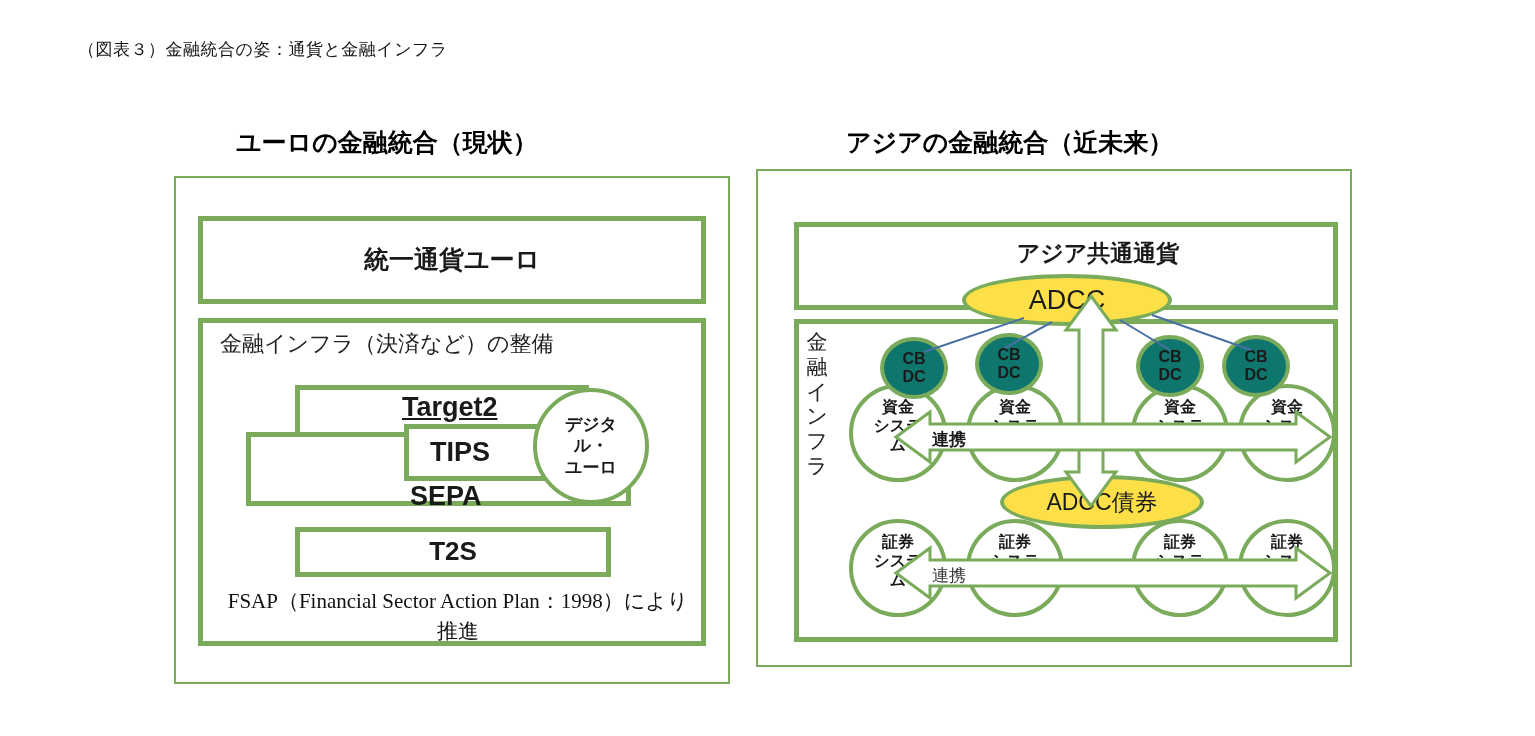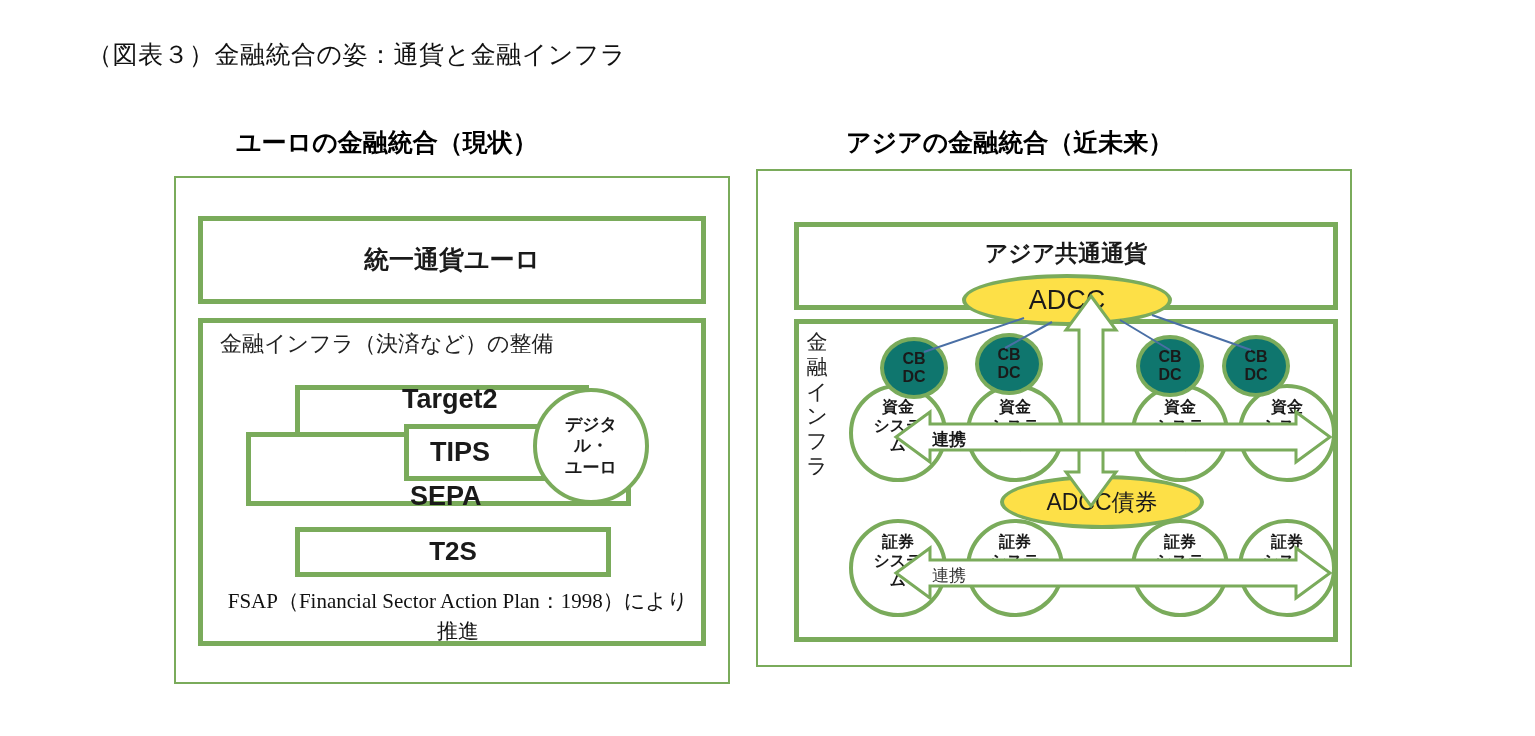--- a/index.html
+++ b/index.html
@@ -2,22 +2,22 @@
 <html><head>
 <meta charset="utf-8">
 <style>
   html,body{margin:0;padding:0;background:#ffffff;}
   body{
     width:1535px;height:736px;position:relative;overflow:hidden;
     font-family:"Liberation Sans","DejaVu Sans",sans-serif;
     color:#1a1a1a;
   }
   .fig-title{
-    position:absolute;left:87px;top:38px;
-    font-size:25px;letter-spacing:.5px;color:#111;
+    position:absolute;left:78px;top:38px;
+    font-size:17px;letter-spacing:.5px;color:#111;
     white-space:nowrap;
     font-family:"Liberation Serif","DejaVu Serif",serif;
   }
   .panel-title{
     position:absolute;font-size:25px;font-weight:bold;white-space:nowrap;color:#000000;
   }
   #left-title{left:236px;top:126px;}
   #right-title{left:846px;top:126px;}
 
   .panel{
@@ -42,41 +42,41 @@
     position:absolute;left:220px;top:329px;font-size:22px;color:#222;
     font-family:"Liberation Serif","DejaVu Serif",serif;white-space:nowrap;
   }
 
   #target2-box{left:295px;top:385px;width:294px;height:72px;}
   #sepa-box{left:246px;top:432px;width:385px;height:74px;}
   #tips-box{left:404px;top:424px;width:185px;height:57px;}
   #t2s-box{left:295px;top:527px;width:316px;height:50px;}
 
   .boxlabel{position:absolute;font-size:27px;font-weight:bold;white-space:nowrap;}
-  #target2-label{left:402px;top:384px;}
+  #target2-label{left:402px;top:392px;text-decoration:underline;}
   #tips-label{left:430px;top:437px;}
   #sepa-label{left:410px;top:475px;margin-top:6px;}
   #t2s-label{left:295px;top:536px;width:316px;text-align:center;font-size:26px;}
 
   #digital-euro-circle{
     position:absolute;left:533px;top:388px;width:116px;height:116px;
     border:4px solid #7aab5b;border-radius:50%;background:#fff;
     display:flex;align-items:center;justify-content:center;text-align:center;
     font-size:17px;font-weight:bold;line-height:1.25;box-sizing:border-box;
   }
   #fsap-note{
     position:absolute;left:218px;top:586px;width:480px;font-size:21px;line-height:1.45;
     font-family:"Liberation Serif","DejaVu Serif",serif;color:#111;text-align:center;
   }
 
   
   #asia-currency-box{left:794px;top:222px;width:544px;height:88px;}
   #asia-currency-label{
     position:absolute;left:794px;top:238px;width:544px;text-align:center;
-    font-size:23px;font-weight:bold;
+    font-size:23px;font-weight:bold;padding-left:32px;
   }
   #asia-infra-box{left:794px;top:319px;width:544px;height:323px;}
   #asia-infra-label{
     position:absolute;left:800px;top:330px;width:34px;
     font-size:21px;line-height:1.18;color:#222;text-align:center;
     font-family:"Liberation Serif","DejaVu Serif",serif;
   }
 
   .ellipse{
     position:absolute;border:4px solid #7aab5b;border-radius:50%;background:#fde047;

